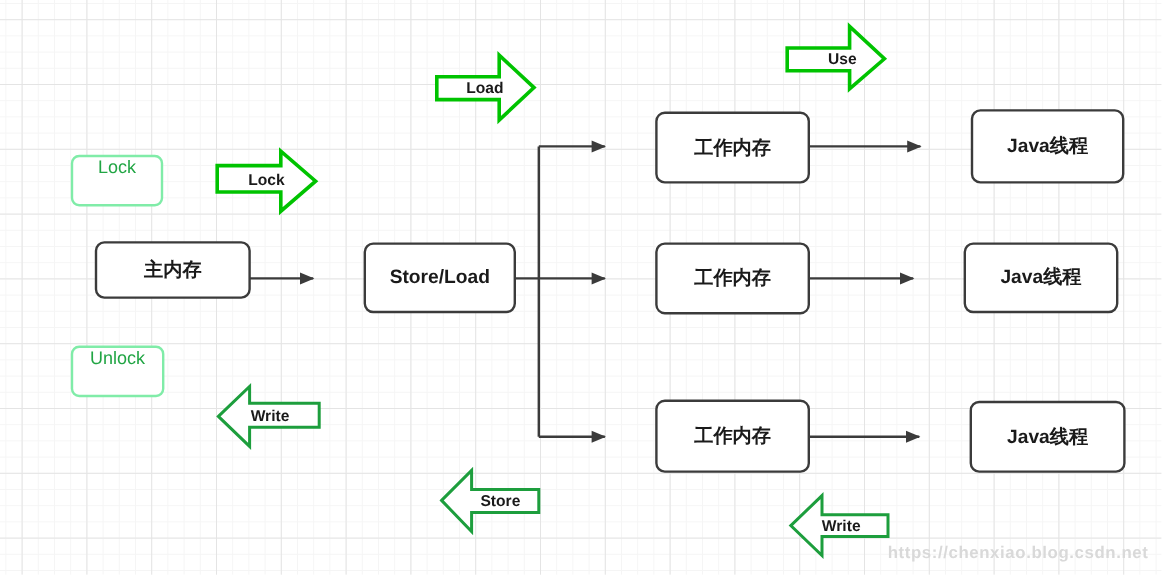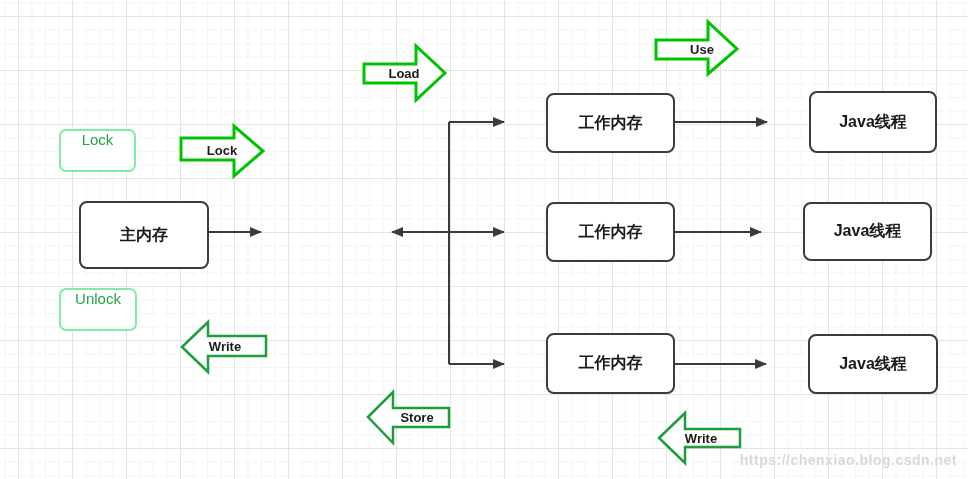--- a/index.html
+++ b/index.html
@@ -64,22 +64,25 @@
     <line class="connector" x1="637" y1="364" x2="766" y2="364" marker-start="url(#ah)" marker-end="url(#ah)"></line>
 
     <polygon class="block-arrow bright" points="181,138 234,138 234,126 263,151 234,176 234,160 181,160"></polygon>
     <polygon class="block-arrow bright" points="364,64 416,64 416,46 445,73 416,100 416,83 364,83"></polygon>
     <polygon class="block-arrow bright" points="656,40 708,40 708,22 737,49 708,74 708,59 656,59"></polygon>
     <polygon class="block-arrow dark" points="182,347 208,322 208,336 266,336 266,356 208,356 208,372"></polygon>
     <polygon class="block-arrow dark" points="368,417 393,392 393,408 449,408 449,427 393,427 393,443"></polygon>
     <polygon class="block-arrow dark" points="659,438 685,413 685,429 740,429 740,447 685,447 685,463"></polygon>
   </svg>
 
-  <div class="node" style="left:39px;top:201px;width:130px;height:68px">
+  <div class="node" style="left:39px;top:201px;width:130px;height:48px">
     <span>主内存</span>
+  </div>
+  <div class="node" style="left:263px;top:202px;width:127px;height:59px">
+    <span>Store/Load</span>
   </div>
   <div class="node" style="left:506px;top:93px;width:129px;height:60px">
     <span>工作内存</span>
   </div>
   <div class="node" style="left:506px;top:202px;width:129px;height:60px">
     <span>工作内存</span>
   </div>
   <div class="node" style="left:506px;top:333px;width:129px;height:61px">
     <span>工作内存</span>
   </div>

